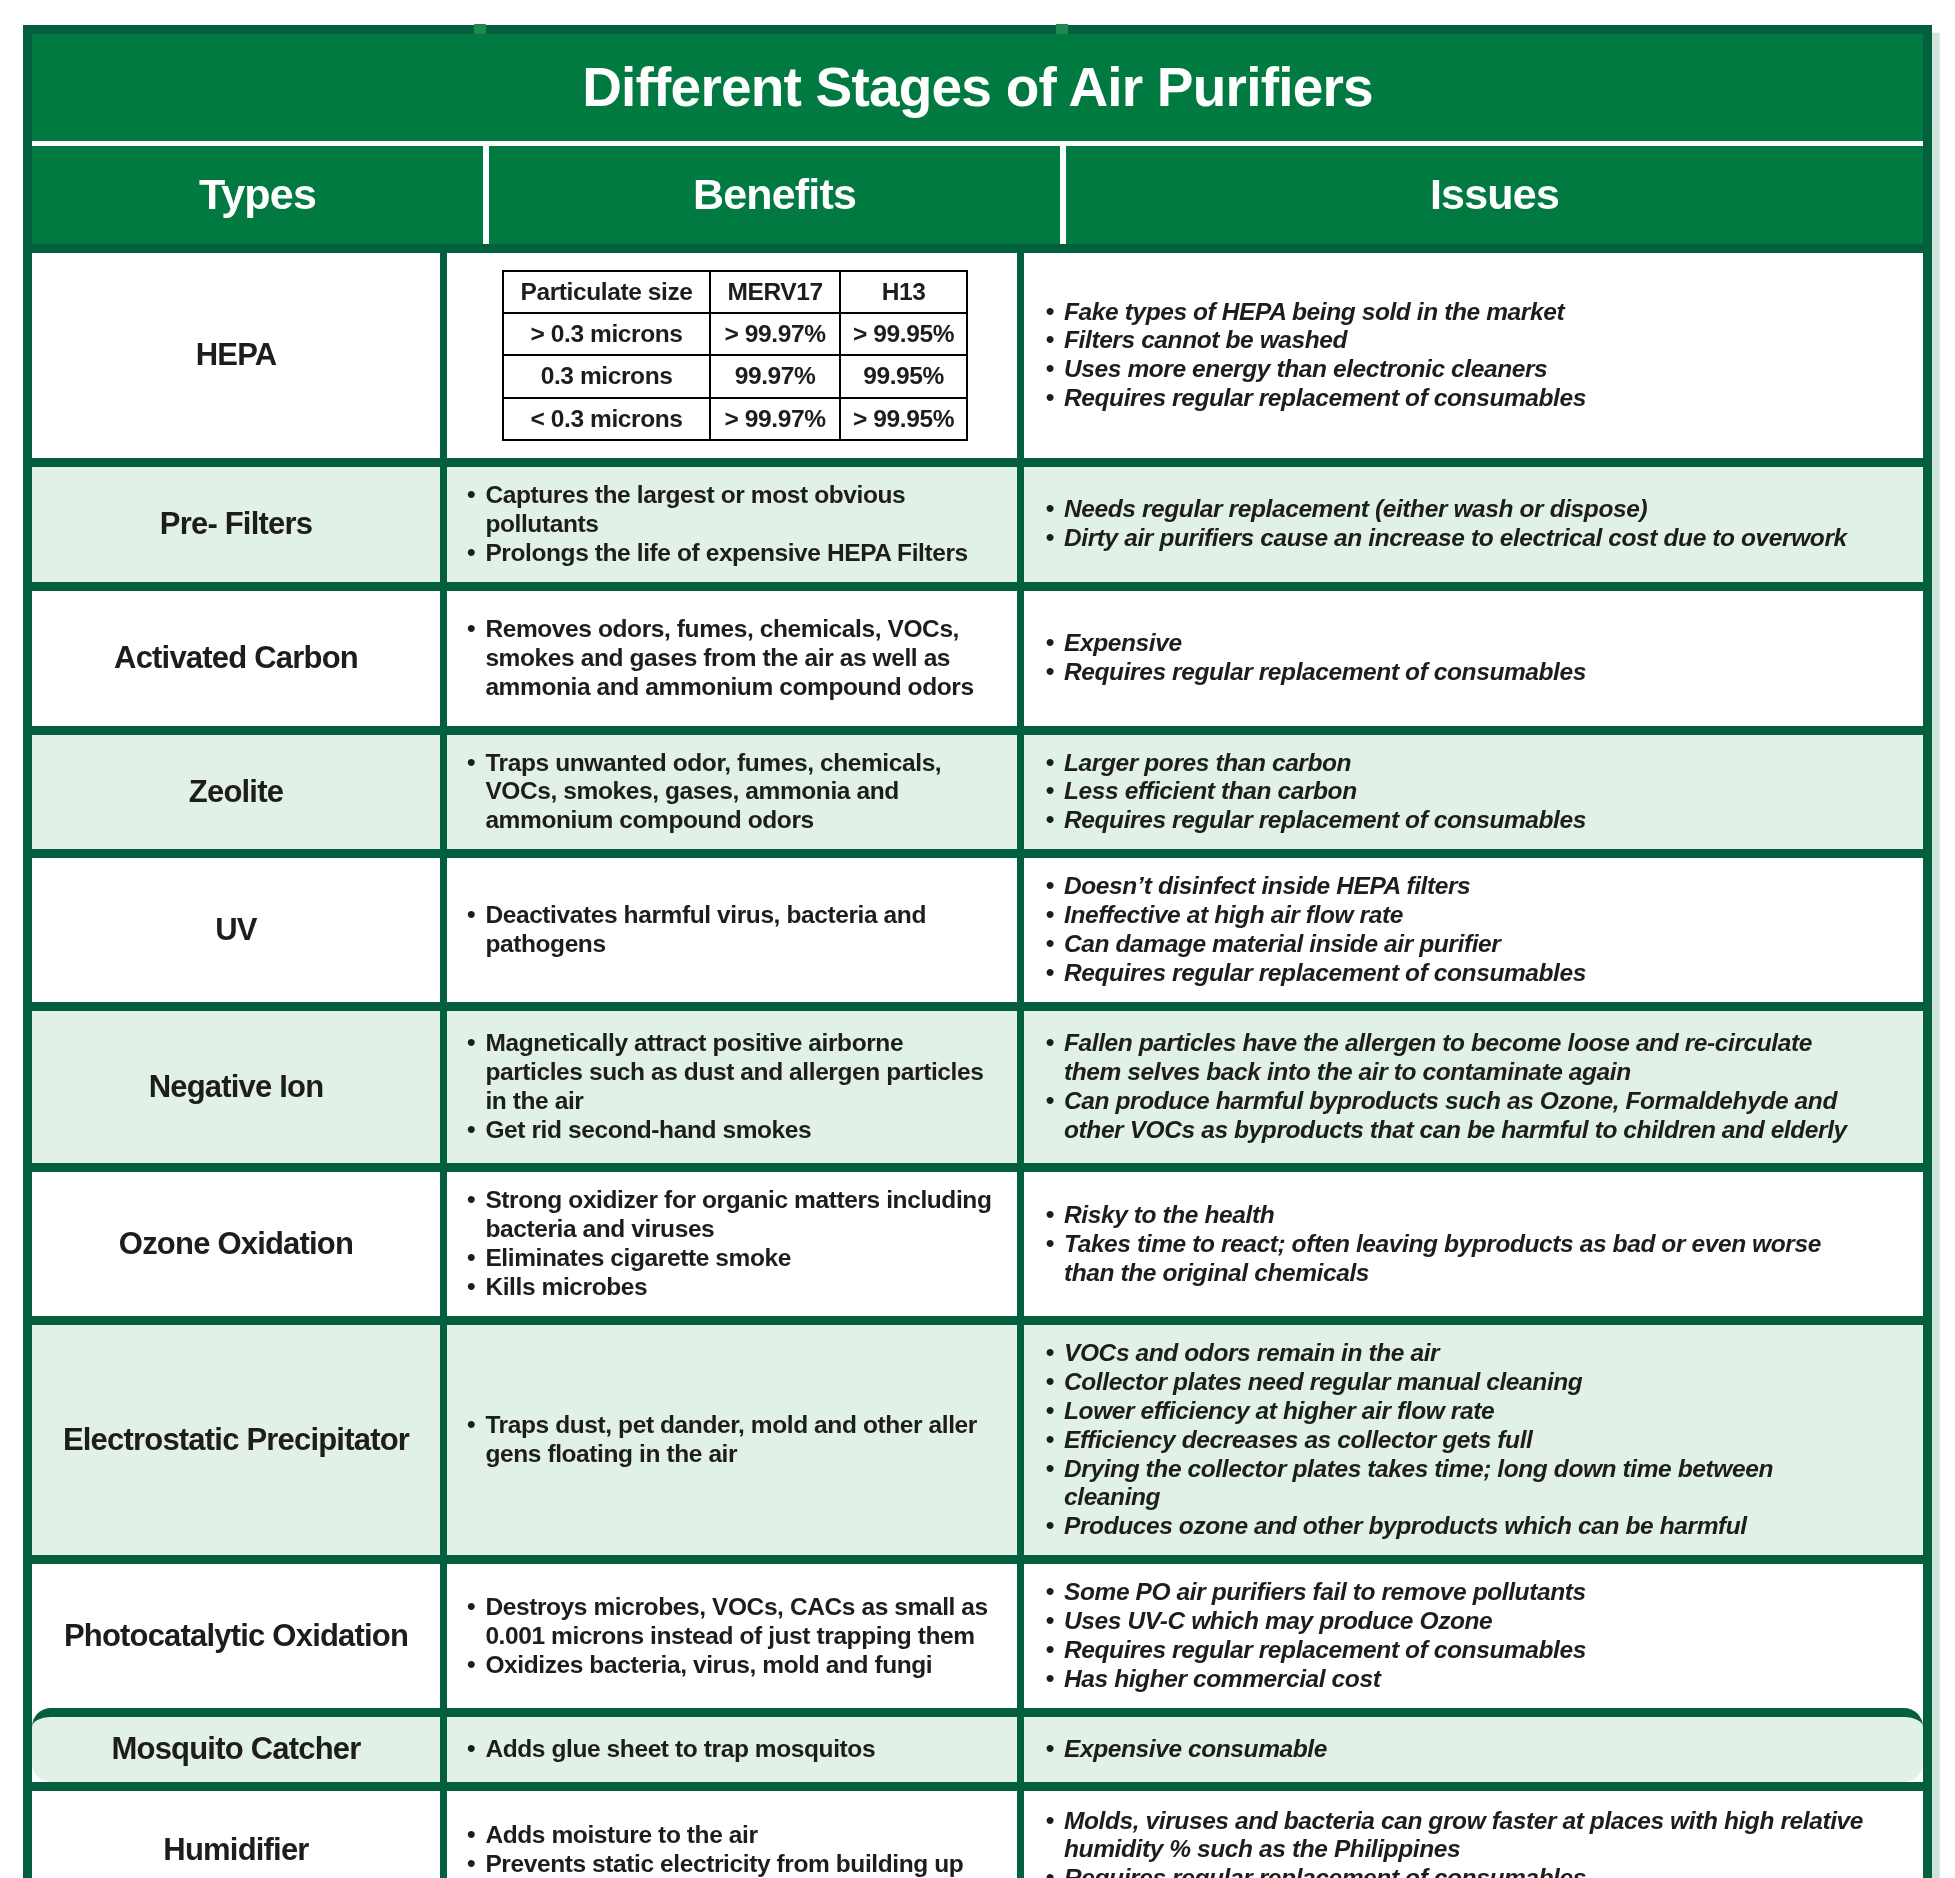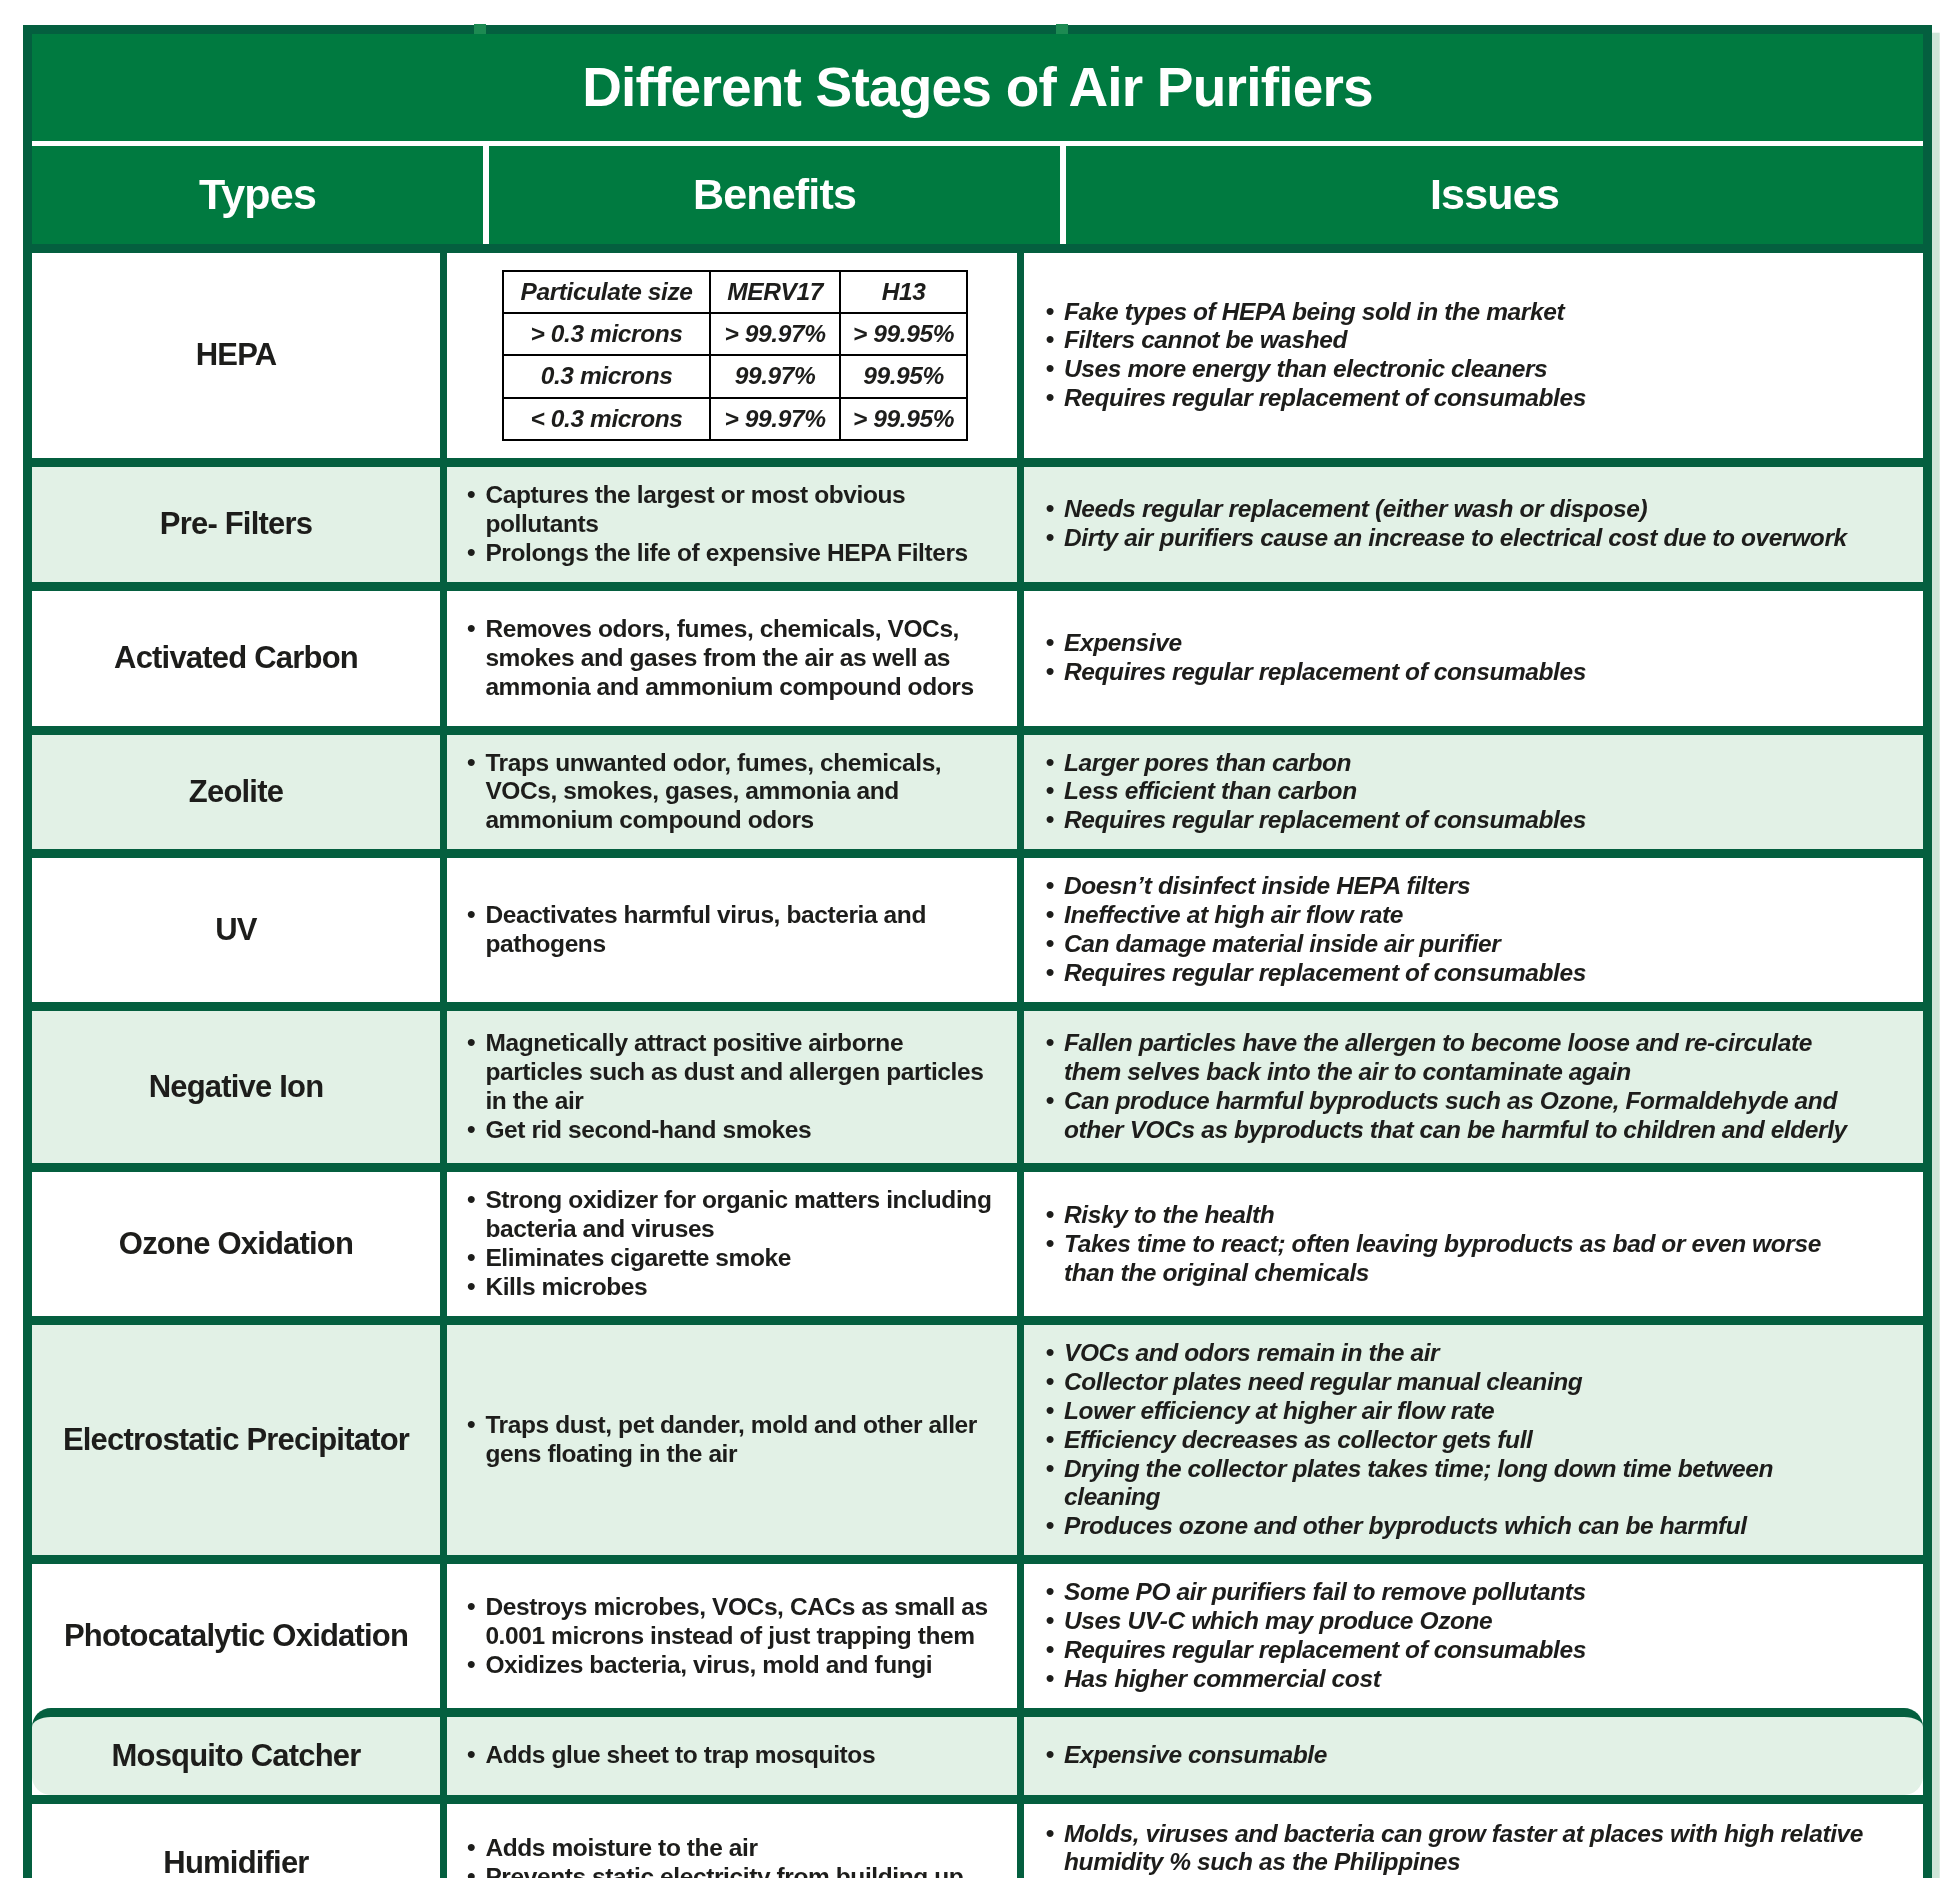--- a/index.html
+++ b/index.html
@@ -33,21 +33,21 @@
     font-weight:bold;font-size:43px;letter-spacing:-0.8px;
   }
   .h-types{width:451px;}
   .h-ben{width:577px;border-left:6.1px solid #ffffff;}
   .h-iss{width:863px;border-left:6.1px solid #ffffff;}
   .trow{display:flex;border-top:9.2px solid var(--border-green);background:#ffffff;}
   .trow.alt{background:var(--row-green);}
   .c-type{
     width:408px;display:flex;align-items:center;justify-content:center;
     text-align:center;font-weight:bold;font-size:31px;letter-spacing:-0.8px;
-    color:var(--text-dark);padding:21px;
+    color:var(--text-dark);padding:8px;
   }
   .c-ben{
     width:577px;border-left:7.7px solid var(--border-green);
     display:flex;flex-direction:column;justify-content:center;
     padding:14px 12.3px 14px 18.4px;
   }
   .c-iss{
     width:863px;border-left:7.7px solid var(--border-green);
     display:flex;flex-direction:column;justify-content:center;
     padding:14px 12.3px 14px 20px;
@@ -56,21 +56,21 @@
   ul.bullets{list-style:none;font-weight:bold;font-size:24.5px;line-height:1.18;
     color:var(--text-dark);letter-spacing:-0.4px;}
   ul.bullets li{position:relative;padding-left:20px;}
   ul.bullets li::before{content:"\2022";position:absolute;left:1.5px;}
   
   .r0{min-height:207px;} .r1{min-height:121px;} .r2{min-height:144px;}
   .r3{min-height:123px;} .r4{min-height:153px;} .r5{min-height:161px;}
   .r6{min-height:144px;} .r7{min-height:196px;} .r8{min-height:147px;}
   .r9{min-height:74px;border-radius:19px;}  .r10{min-height:127px;}
   
-  table.hepa{border-collapse:collapse;margin:3.1px auto;background:#ffffff;font-style:italic;}
+  table.hepa{border-collapse:collapse;margin:3.1px auto;background:#ffffff;}
   table.hepa th, table.hepa td{
     border:2.3px solid #000000;font-weight:bold;font-size:24.5px;letter-spacing:-0.4px;
     color:var(--text-dark);text-align:center;padding:6.1px 7.7px;height:38px;
   }
   table.hepa th:nth-child(1), table.hepa td:nth-child(1){width:207px;}
   table.hepa th:nth-child(2), table.hepa td:nth-child(2){width:130px;}
   table.hepa th:nth-child(3), table.hepa td:nth-child(3){width:127px;}
 </style>
 </head>
 <body>

